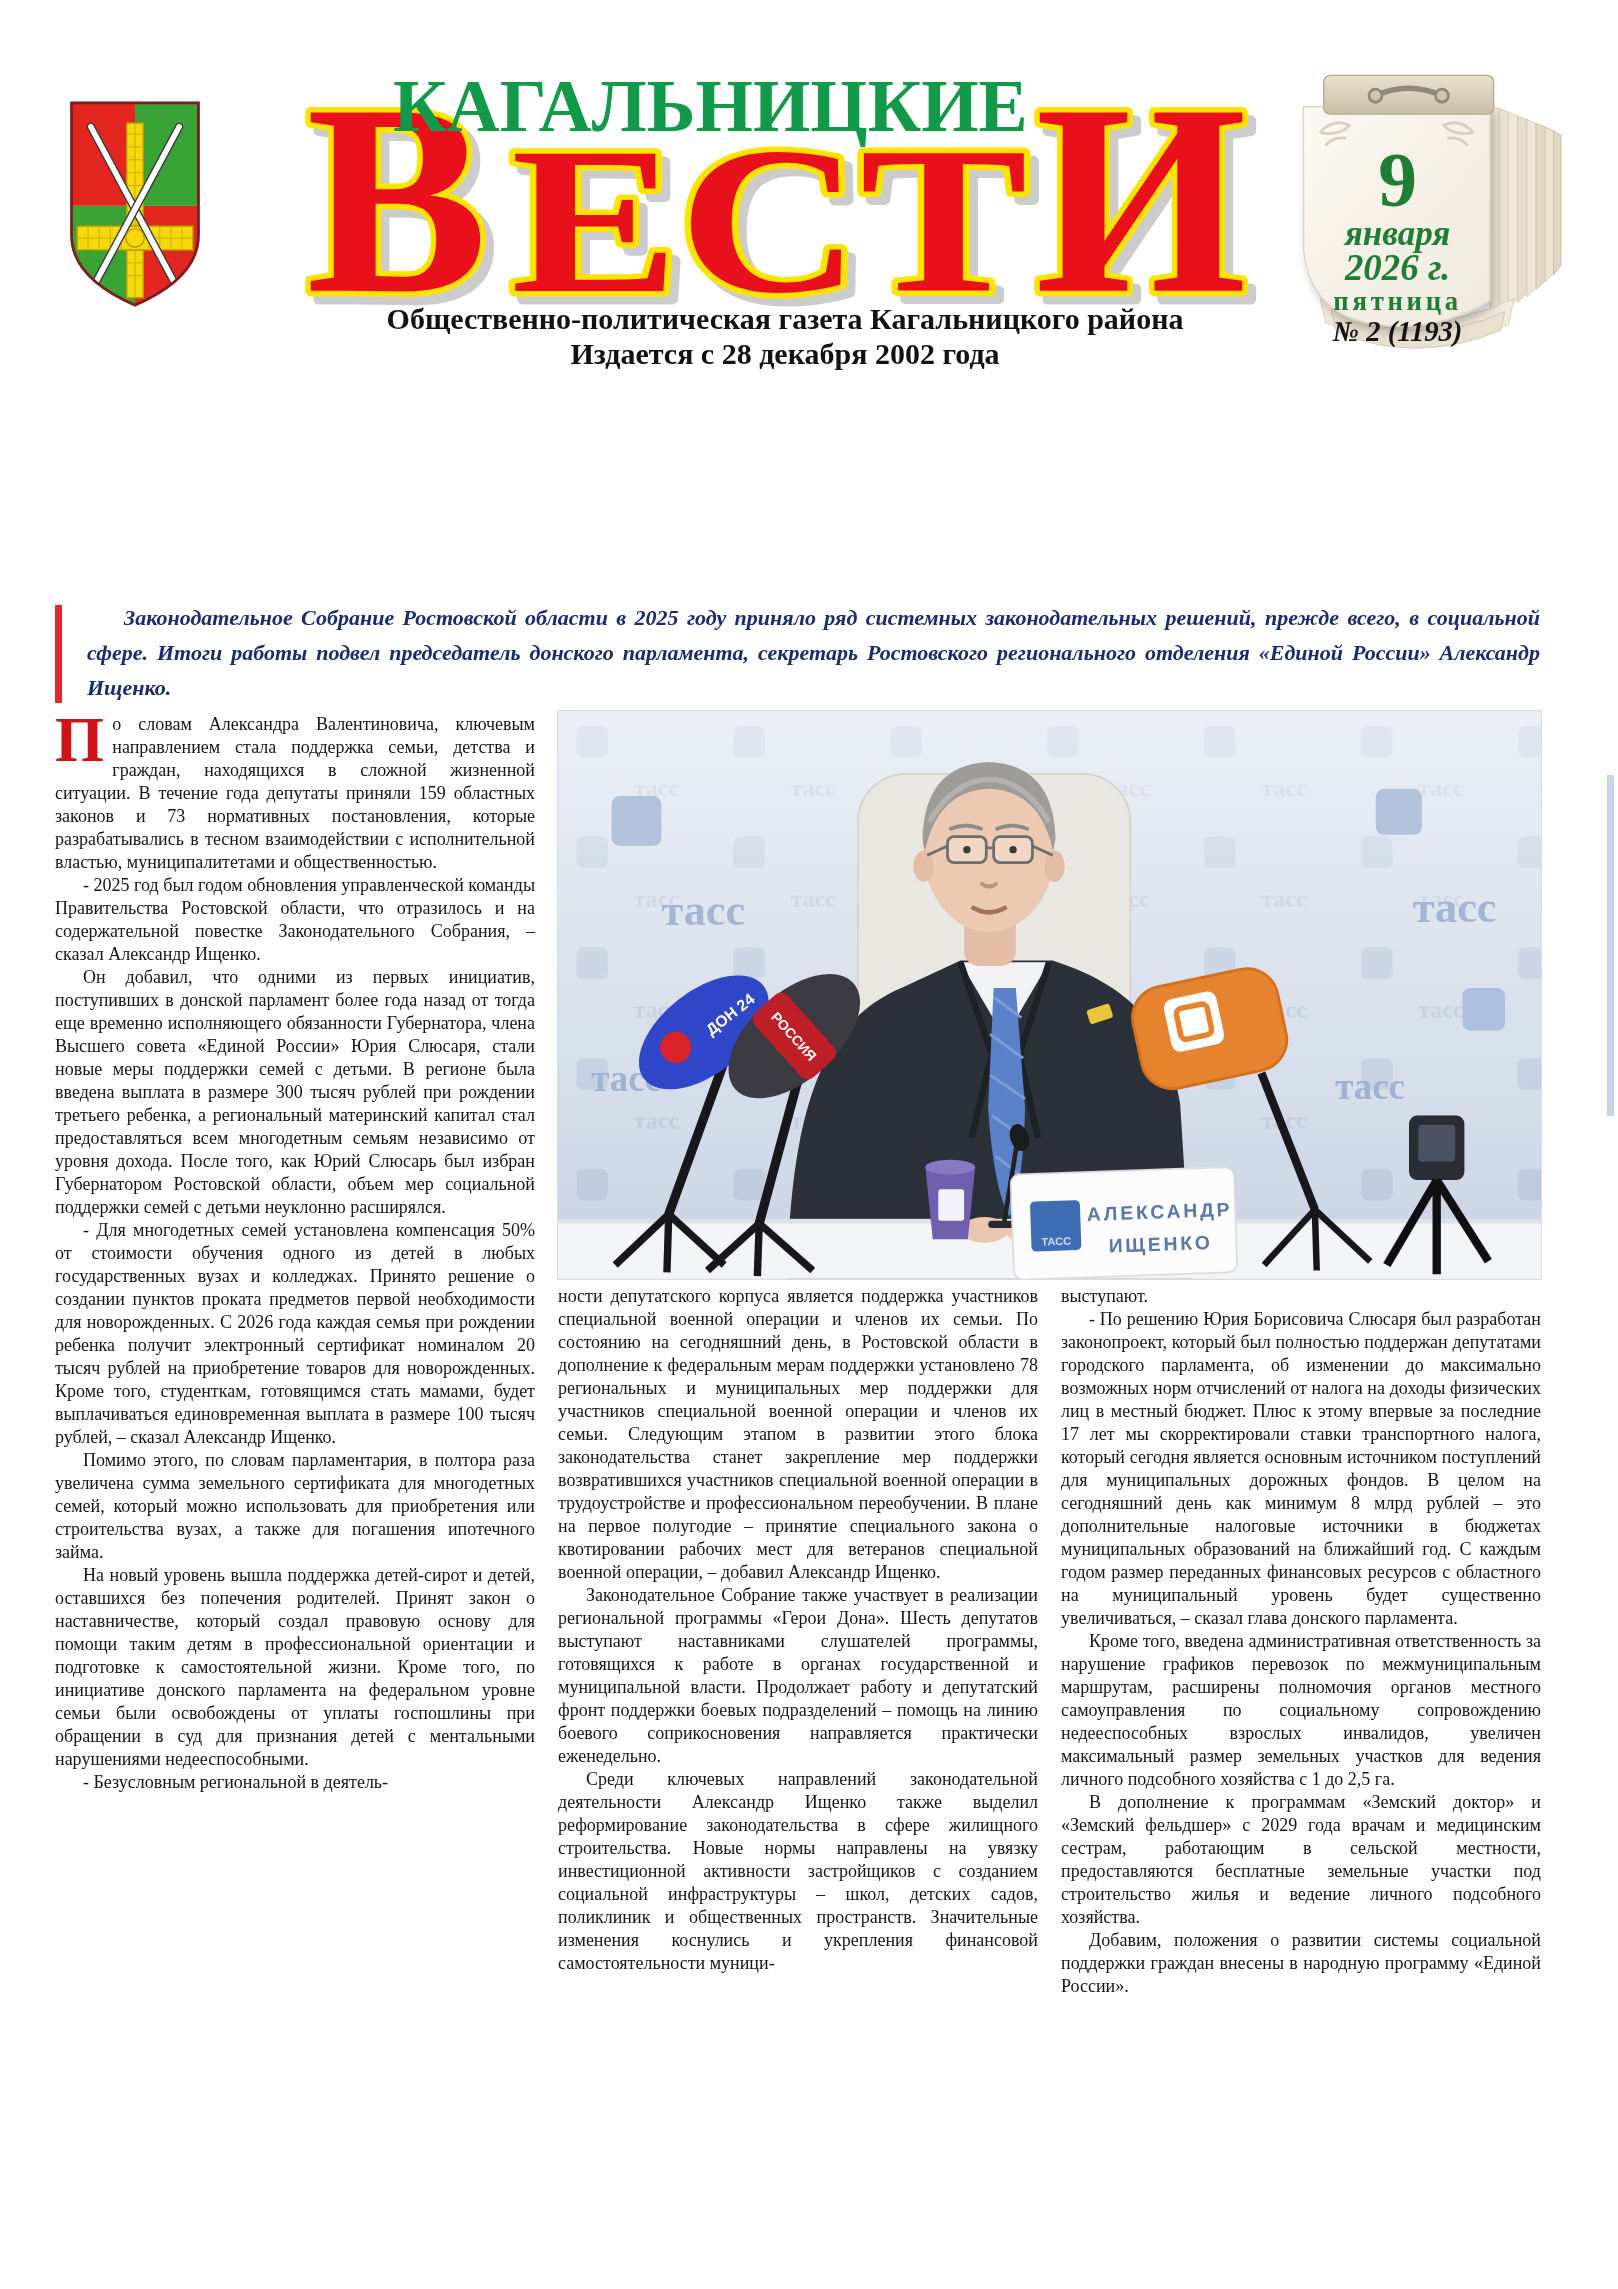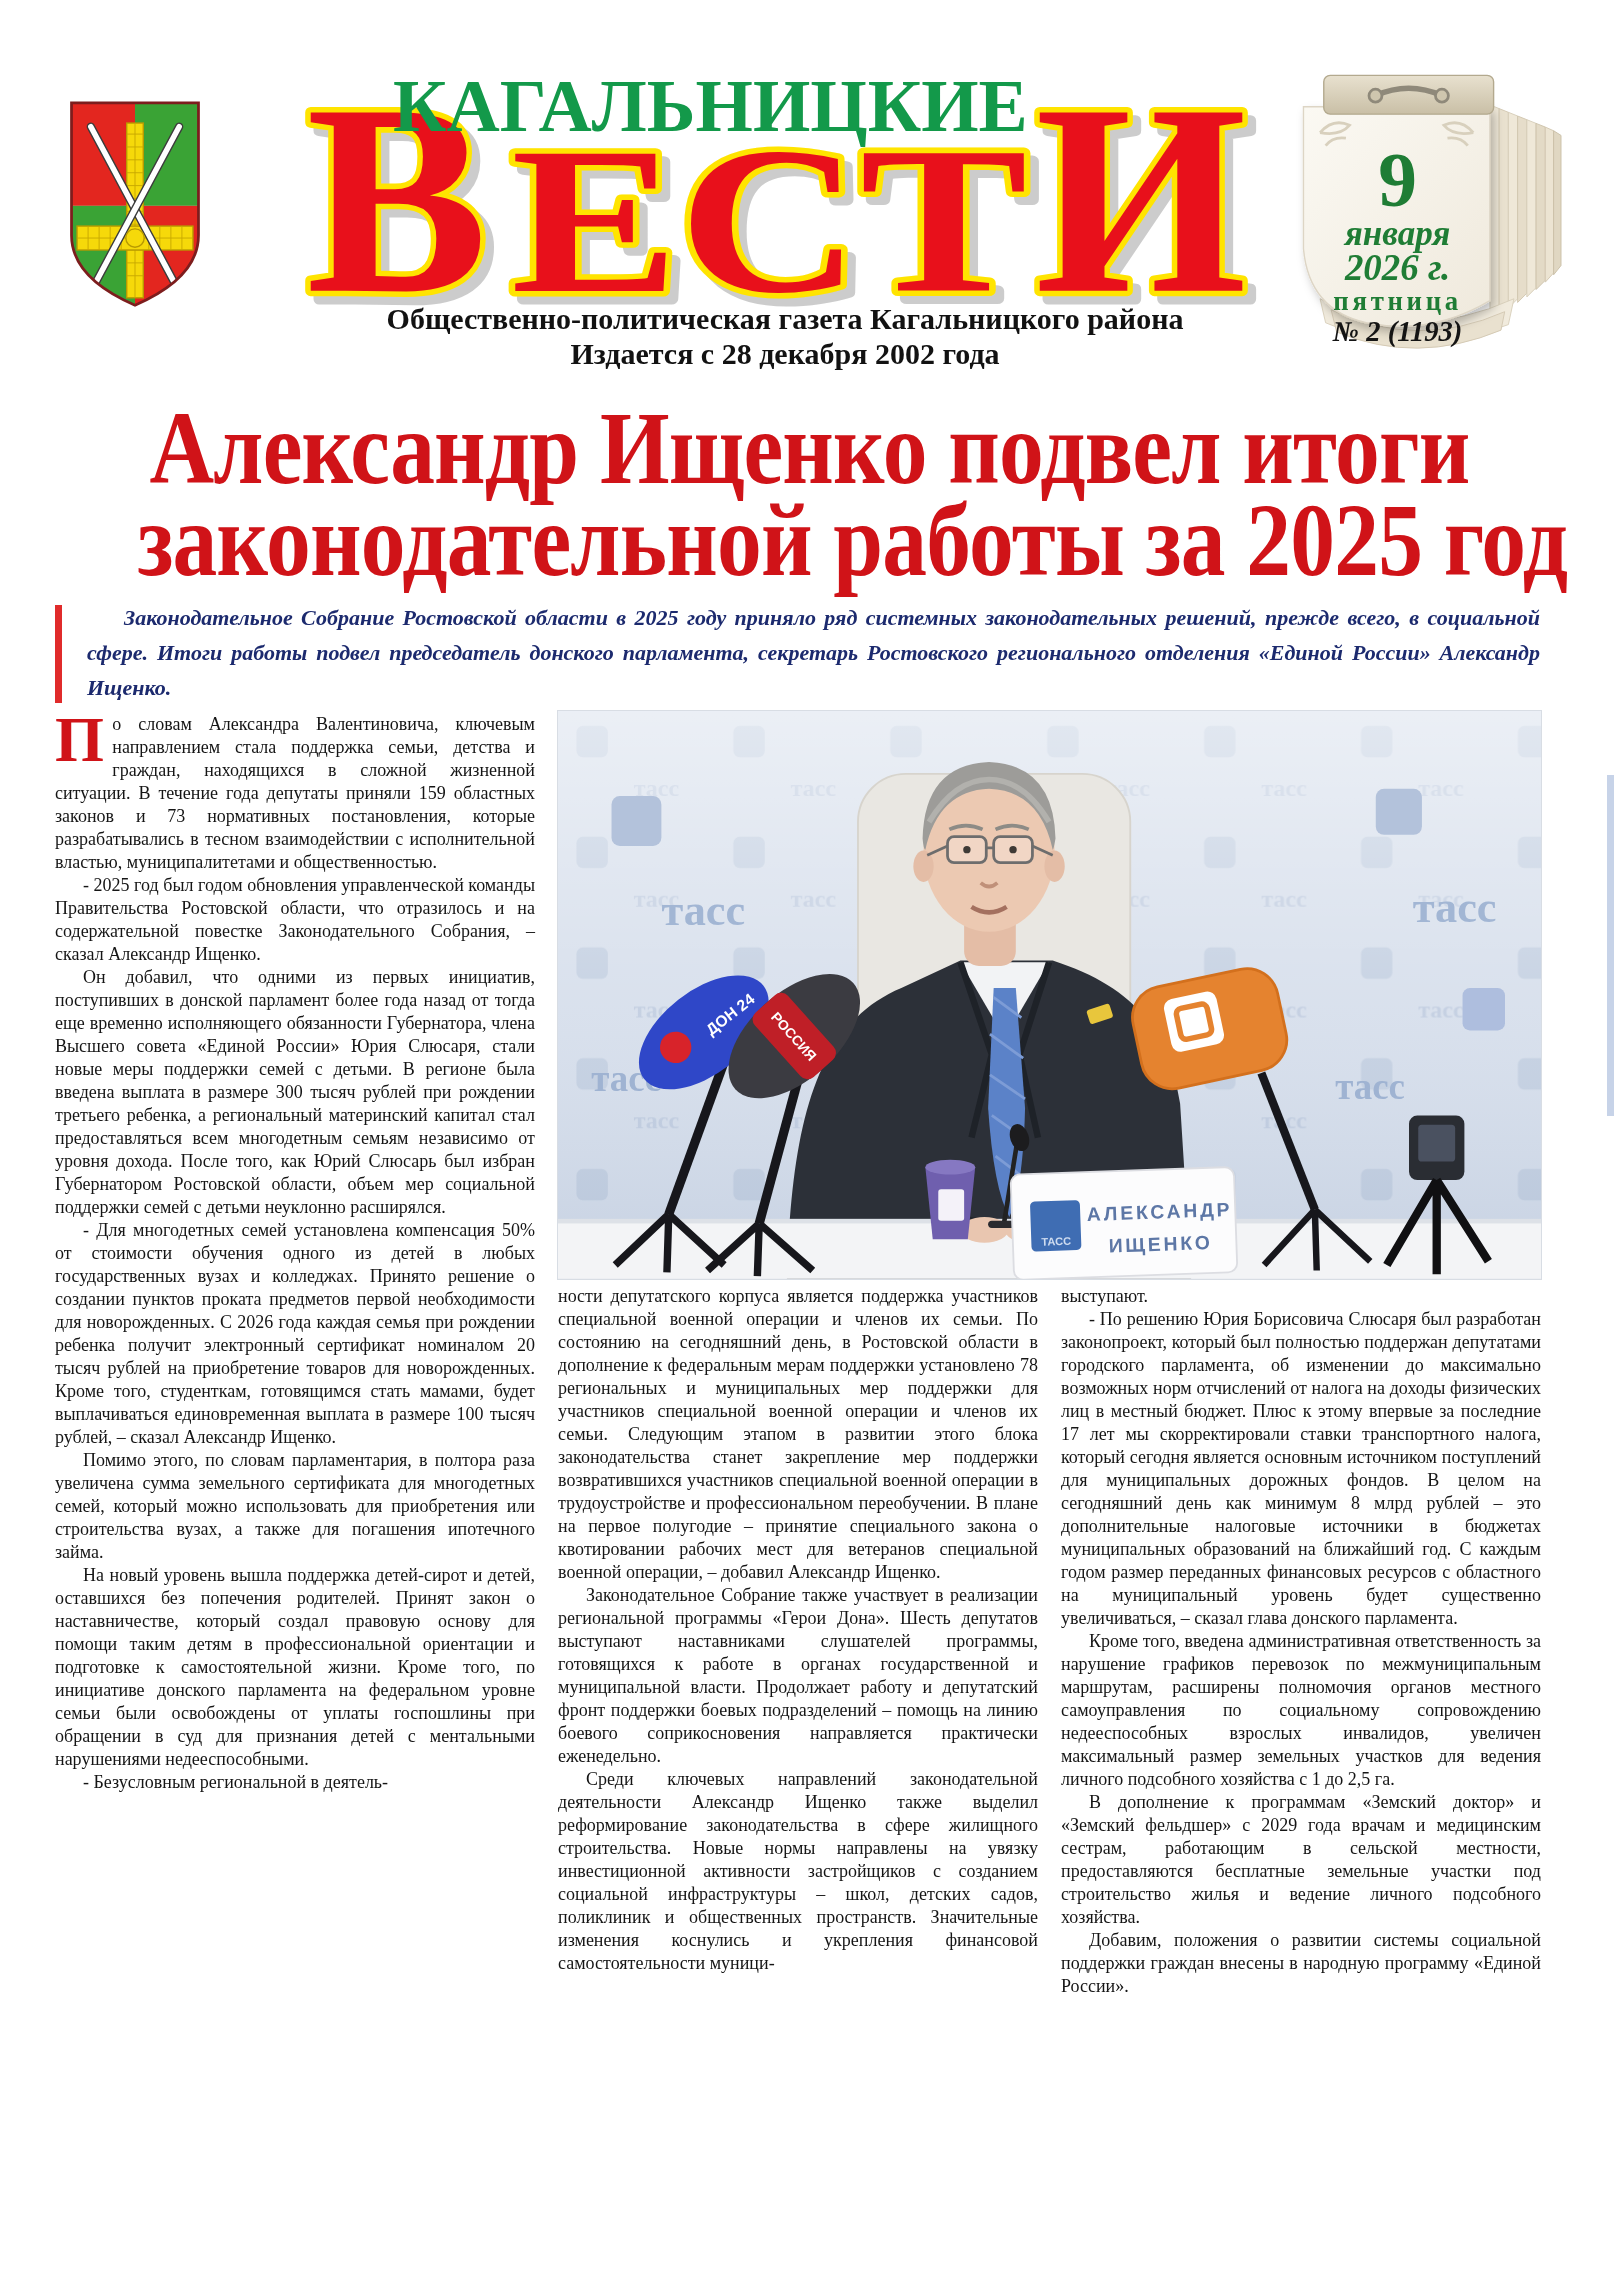--- a/index.html
+++ b/index.html
@@ -148,24 +148,20 @@
     <text x="124" y="230" font-size="40" font-weight="bold" font-style="italic" fill="#1f7d35" text-anchor="middle">2026 г.</text>
     <text x="124" y="262" font-size="29" font-weight="bold" fill="#1f7d35" text-anchor="middle" letter-spacing="4">пятница</text>
     <text x="124" y="296" font-size="31" font-weight="bold" font-style="italic" fill="#141414" text-anchor="middle">№ 2 (1193)</text>
   </svg>
 
   <div class="subtitle">
     <div>Общественно-политическая газета Кагальницкого района</div>
     <div>Издается с 28 декабря 2002 года</div>
   </div>
 
-  <h1 class="headline" style="margin:0;font-weight:bold">
-    <span class="hl">Александр Ищенко подвел итоги</span>
-    <span class="hl">законодательной работы за 2025 год</span>
-  </h1>
 
   <div class="lede-bar"></div>
   <div class="lede">Законодательное Собрание Ростовской области в 2025 году приняло ряд системных законодательных решений, прежде всего, в социальной сфере. Итоги работы подвел председатель донского парламента, секретарь Ростовского регионального отделения «Единой России» Александр Ищенко.</div>
 
   <div class="col" id="col1">
     <p>По словам Александра Валентиновича, ключевым направлением стала поддержка семьи, детства и граждан, находящихся в сложной жизненной ситуации. В течение года депутаты приняли 159 областных законов и 73 нормативных постановления, которые разрабатывались в тесном взаимодействии с исполнительной властью, муниципалитетами и общественностью.</p>
     <p>- 2025 год был годом обновления управленческой команды Правительства Ростовской области, что отразилось и на содержательной повестке Законодательного Собрания, – сказал Александр Ищенко.</p>
     <p>Он добавил, что одними из первых инициатив, поступивших в донской парламент более года назад от тогда еще временно исполняющего обязанности Губернатора, члена Высшего совета «Единой России» Юрия Слюсаря, стали новые меры поддержки семей с детьми. В регионе была введена выплата в размере 300 тысяч рублей при рождении третьего ребенка, а региональный материнский капитал стал предоставляться всем многодетным семьям независимо от уровня дохода. После того, как Юрий Слюсарь был избран Губернатором Ростовской области, объем мер социальной поддержки семей с детьми неуклонно расширялся.</p>
     <p>- Для многодетных семей установлена компенсация 50% от стоимости обучения одного из детей в любых государственных вузах и колледжах. Принято решение о создании пунктов проката предметов первой необходимости для новорожденных. С 2026 года каждая семья при рождении ребенка получит электронный сертификат номиналом 20 тысяч рублей на приобретение товаров для новорожденных. Кроме того, студенткам, готовящимся стать мамами, будет выплачиваться единовременная выплата в размере 100 тысяч рублей, – сказал Александр Ищенко.</p>
     <p>Помимо этого, по словам парламентария, в полтора раза увеличена сумма земельного сертификата для многодетных семей, который можно использовать для приобретения или строительства вузах, а также для погашения ипотечного займа.</p>

